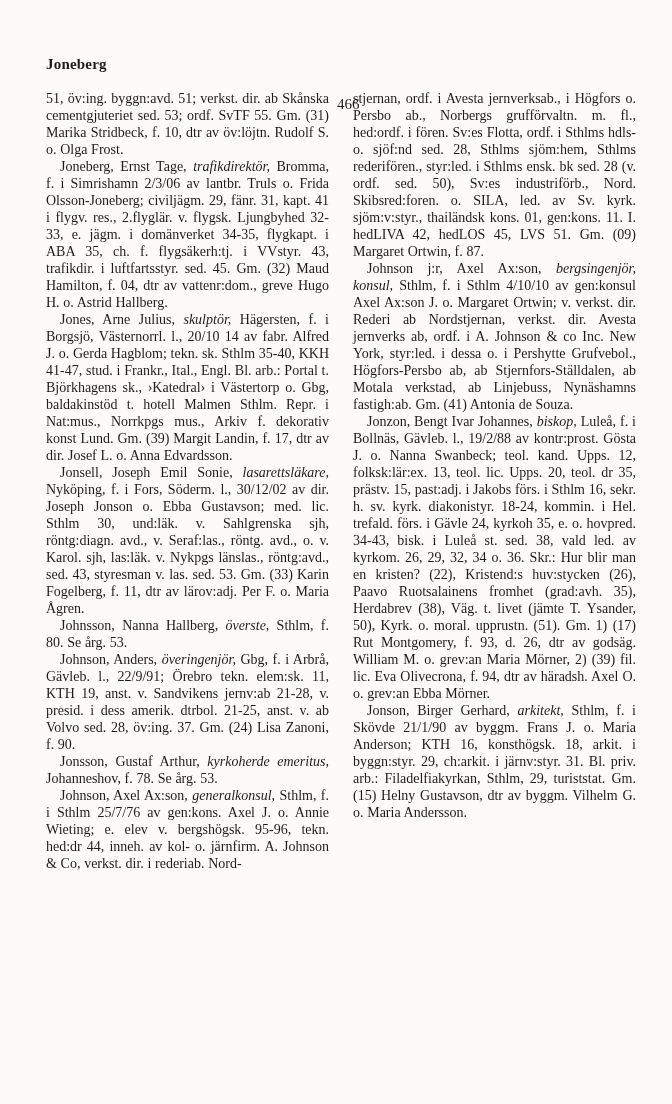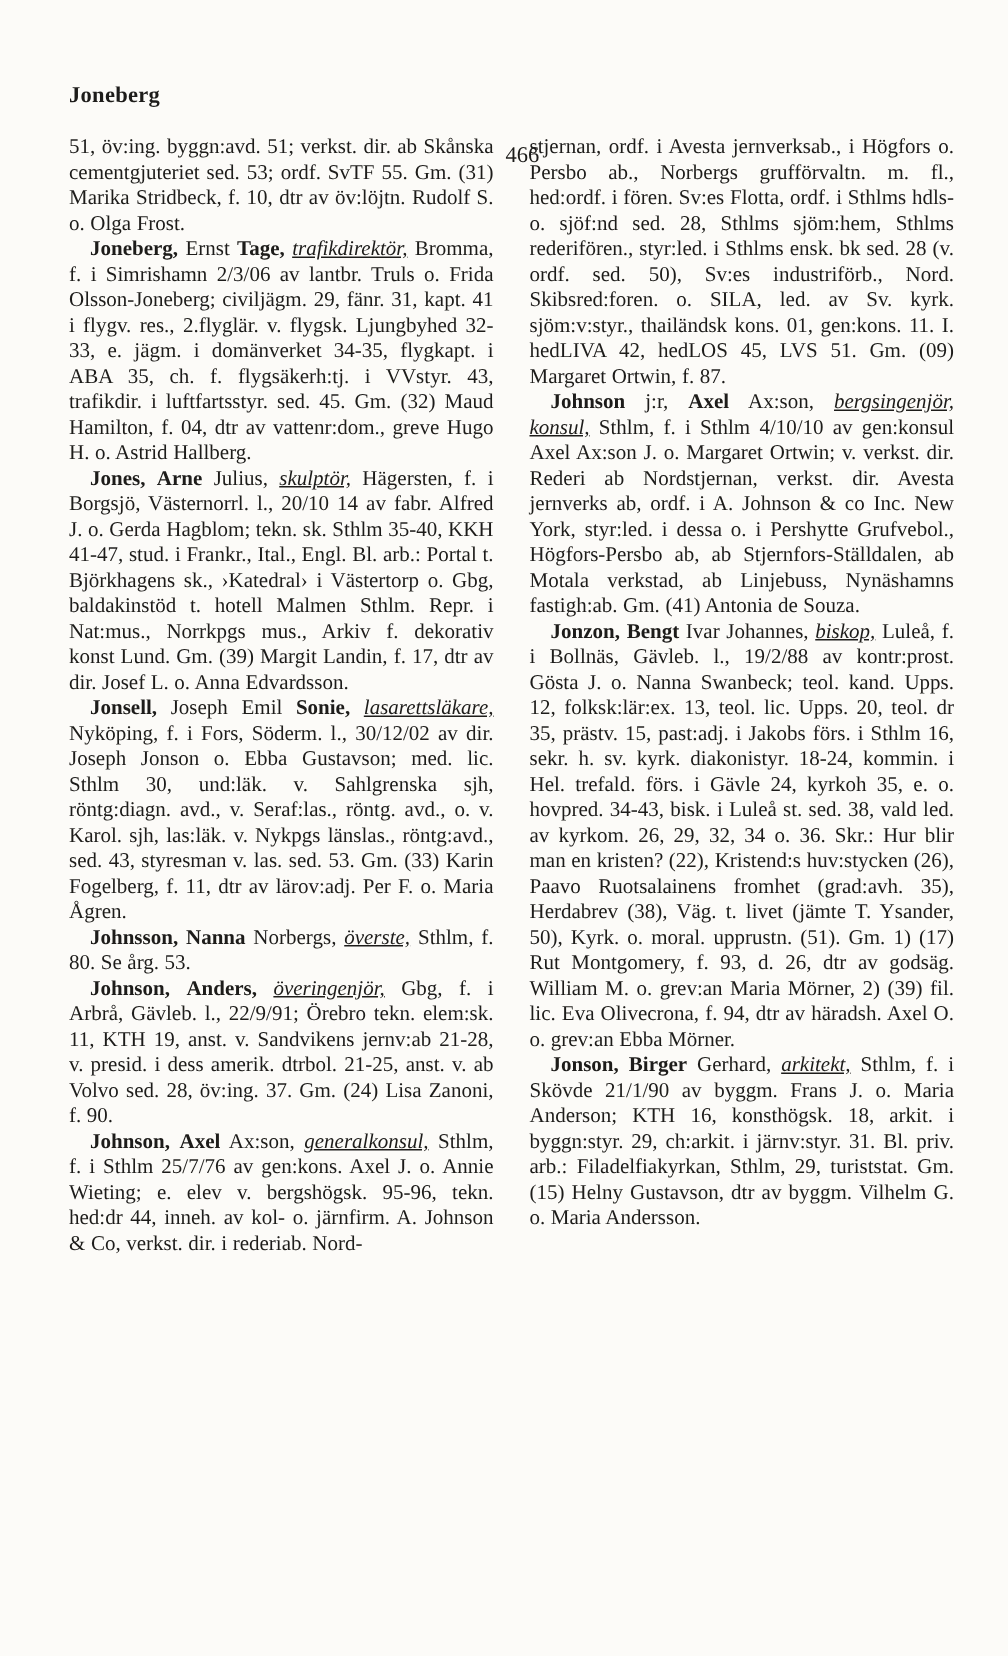--- a/index.html
+++ b/index.html
@@ -51,39 +51,40 @@
     line-height: 17px;
     text-align: justify;
   }
   .para {
     margin: 0;
     word-spacing: 0.2px;
   }
   .para.indent {
     text-indent: 14px;
   }
-  .b { font-weight: bold; }
-  .i { font-style: italic; text-decoration: underline; }
+  .b { font-weight: normal; }
+  .i { font-style: italic; }
 </style>
 </head>
 <body>
 
 <div class="page">
   <div class="page-header">
     <span class="header-keyword">Joneberg</span>
     <span class="page-number">466</span>
   </div>
   <div class="columns">
     <div class="column">
         <p class="para"><span>51, öv:ing. byggn:avd. 51; verkst. dir. ab Skånska cementgjuteriet sed. 53; ordf. SvTF 55. Gm. (31) Marika Stridbeck, f. 10, dtr av öv:löjtn. Rudolf S. o. Olga Frost.</span></p>
         <p class="para indent"><span class="b">Joneberg,</span><span> Ernst </span><span class="b">Tage,</span><span> </span><span class="i">trafikdirektör,</span><span> Bromma, f. i Simrishamn 2/3/06 av lantbr. Truls o. Frida Olsson-Joneberg; civiljägm. 29, fänr. 31, kapt. 41 i flygv. res., 2.flyglär. v. flygsk. Ljungbyhed 32-33, e. jägm. i domänverket 34-35, flygkapt. i ABA 35, ch. f. flygsäkerh:tj. i VVstyr. 43, trafikdir. i luftfartsstyr. sed. 45. Gm. (32) Maud Hamilton, f. 04, dtr av vattenr:dom., greve Hugo H. o. Astrid Hallberg.</span></p>
         <p class="para indent"><span class="b">Jones,</span><span> </span><span class="b">Arne</span><span> Julius, </span><span class="i">skulptör,</span><span> Hägersten, f. i Borgsjö, Västernorrl. l., 20/10 14 av fabr. Alfred J. o. Gerda Hagblom; tekn. sk. Sthlm 35-40, KKH 41-47, stud. i Frankr., Ital., Engl. Bl. arb.: Portal t. Björkhagens sk., ›Katedral› i Västertorp o. Gbg, baldakinstöd t. hotell Malmen Sthlm. Repr. i Nat:mus., Norrkpgs mus., Arkiv f. dekorativ konst Lund. Gm. (39) Margit Landin, f. 17, dtr av dir. Josef L. o. Anna Edvardsson.</span></p>
         <p class="para indent"><span class="b">Jonsell,</span><span> Joseph Emil </span><span class="b">Sonie,</span><span> </span><span class="i">lasarettsläkare,</span><span> Nyköping, f. i Fors, Söderm. l., 30/12/02 av dir. Joseph Jonson o. Ebba Gustavson; med. lic. Sthlm 30, und:läk. v. Sahlgrenska sjh, röntg:diagn. avd., v. Seraf:las., röntg. avd., o. v. Karol. sjh, las:läk. v. Nykpgs länslas., röntg:avd., sed. 43, styresman v. las. sed. 53. Gm. (33) Karin Fogelberg, f. 11, dtr av lärov:adj. Per F. o. Maria Ågren.</span></p>
-        <p class="para indent"><span class="b">Johnsson,</span><span> </span><span class="b">Nanna</span><span> Norbergs, </span><span class="i">överste,</span><span> Sthlm, f. 80. Se årg. 53.</span></p>
+        <p class="para indent"><span class="b">Johnsson,</span><span> </span><span class="b">Nanna</span><span> Hallberg, </span><span class="i">överste,</span><span> Sthlm, f. 80. Se årg. 53.</span></p>
         <p class="para indent"><span class="b">Johnson,</span><span> </span><span class="b">Anders,</span><span> </span><span class="i">överingenjör,</span><span> Gbg, f. i Arbrå, Gävleb. l., 22/9/91; Örebro tekn. elem:sk. 11, KTH 19, anst. v. Sandvikens jernv:ab 21-28, v. presid. i dess amerik. dtrbol. 21-25, anst. v. ab Volvo sed. 28, öv:ing. 37. Gm. (24) Lisa Zanoni, f. 90.</span></p>
+        <p class="para indent"><span class="b">Jonsson,</span><span> Gustaf </span><span class="b">Arthur,</span><span> </span><span class="i">kyrkoherde emeritus,</span><span> Johanneshov, f. 78. Se årg. 53.</span></p>
         <p class="para indent"><span class="b">Johnson,</span><span> </span><span class="b">Axel</span><span> Ax:son, </span><span class="i">generalkonsul,</span><span> Sthlm, f. i Sthlm 25/7/76 av gen:kons. Axel J. o. Annie Wieting; e. elev v. bergshögsk. 95-96, tekn. hed:dr 44, inneh. av kol- o. järnfirm. A. Johnson &amp; Co, verkst. dir. i rederiab. Nord-</span></p>
       </div>
     <div class="column">
         <p class="para"><span>stjernan, ordf. i Avesta jernverksab., i Högfors o. Persbo ab., Norbergs grufförvaltn. m. fl., hed:ordf. i fören. Sv:es Flotta, ordf. i Sthlms hdls- o. sjöf:nd sed. 28, Sthlms sjöm:hem, Sthlms rederifören., styr:led. i Sthlms ensk. bk sed. 28 (v. ordf. sed. 50), Sv:es industriförb., Nord. Skibsred:foren. o. SILA, led. av Sv. kyrk. sjöm:v:styr., thailändsk kons. 01, gen:kons. 11. I. hedLIVA 42, hedLOS 45, LVS 51. Gm. (09) Margaret Ortwin, f. 87.</span></p>
         <p class="para indent"><span class="b">Johnson</span><span> j:r, </span><span class="b">Axel</span><span> Ax:son, </span><span class="i">bergsingenjör, konsul,</span><span> Sthlm, f. i Sthlm 4/10/10 av gen:konsul Axel Ax:son J. o. Margaret Ortwin; v. verkst. dir. Rederi ab Nordstjernan, verkst. dir. Avesta jernverks ab, ordf. i A. Johnson &amp; co Inc. New York, styr:led. i dessa o. i Pershytte Grufvebol., Högfors-Persbo ab, ab Stjernfors-Ställdalen, ab Motala verkstad, ab Linjebuss, Nynäshamns fastigh:ab. Gm. (41) Antonia de Souza.</span></p>
         <p class="para indent"><span class="b">Jonzon,</span><span> </span><span class="b">Bengt</span><span> Ivar Johannes, </span><span class="i">biskop,</span><span> Luleå, f. i Bollnäs, Gävleb. l., 19/2/88 av kontr:prost. Gösta J. o. Nanna Swanbeck; teol. kand. Upps. 12, folksk:lär:ex. 13, teol. lic. Upps. 20, teol. dr 35, prästv. 15, past:adj. i Jakobs förs. i Sthlm 16, sekr. h. sv. kyrk. diakonistyr. 18-24, kommin. i Hel. trefald. förs. i Gävle 24, kyrkoh 35, e. o. hovpred. 34-43, bisk. i Luleå st. sed. 38, vald led. av kyrkom. 26, 29, 32, 34 o. 36. Skr.: Hur blir man en kristen? (22), Kristend:s huv:stycken (26), Paavo Ruotsalainens fromhet (grad:avh. 35), Herdabrev (38), Väg. t. livet (jämte T. Ysander, 50), Kyrk. o. moral. upprustn. (51). Gm. 1) (17) Rut Montgomery, f. 93, d. 26, dtr av godsäg. William M. o. grev:an Maria Mörner, 2) (39) fil. lic. Eva Olivecrona, f. 94, dtr av häradsh. Axel O. o. grev:an Ebba Mörner.</span></p>
         <p class="para indent"><span class="b">Jonson,</span><span> </span><span class="b">Birger</span><span> Gerhard, </span><span class="i">arkitekt,</span><span> Sthlm, f. i Skövde 21/1/90 av byggm. Frans J. o. Maria Anderson; KTH 16, konsthögsk. 18, arkit. i byggn:styr. 29, ch:arkit. i järnv:styr. 31. Bl. priv. arb.: Filadelfiakyrkan, Sthlm, 29, turiststat. Gm. (15) Helny Gustavson, dtr av byggm. Vilhelm G. o. Maria Andersson.</span></p>
       </div>
   </div>
 </div>

